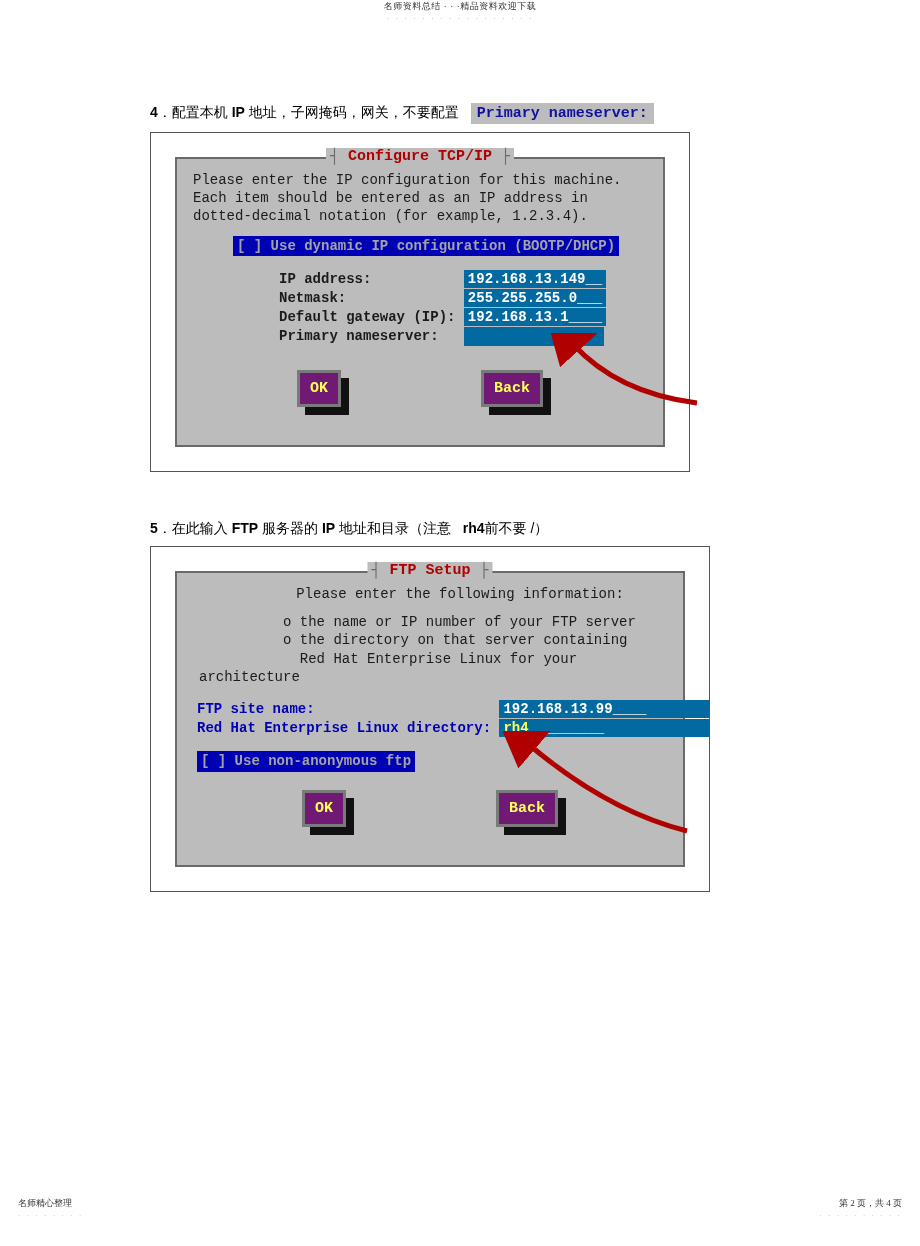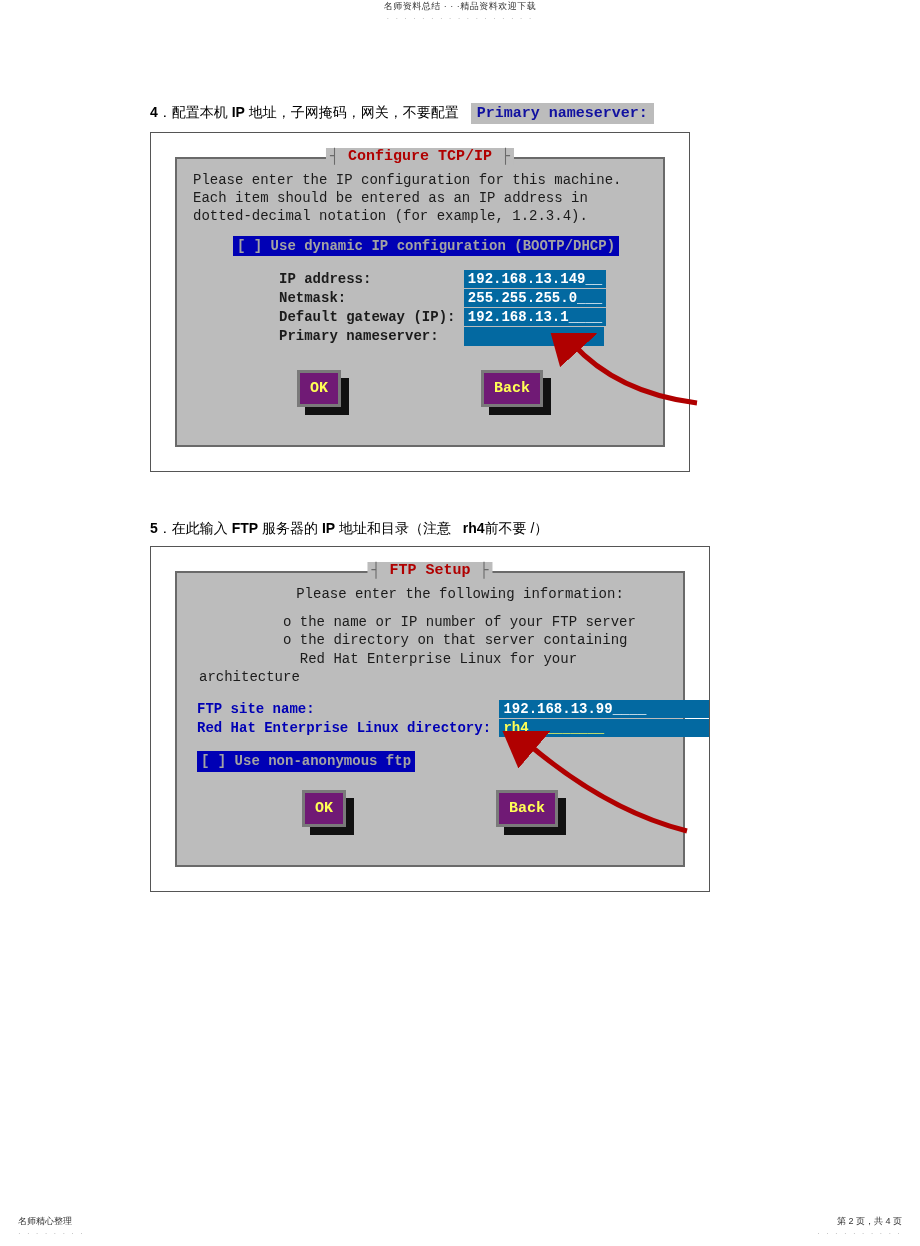--- a/index.html
+++ b/index.html
@@ -129,27 +129,28 @@
   .arrow {
     position: absolute;
     width: 160px;
     height: 80px;
     pointer-events: none;
   }
   .arrow svg { width: 100%; height: 100%; }
   .indent-60 { padding-left: 86px; }
   .footer-row {
     position: absolute;
-    bottom: 8px;
+    bottom: 26px;
     left: 0; right: 0;
     font-size: 9px;
     color: #333;
     padding: 0 18px;
     display: flex;
     justify-content: space-between;
+    font-family: Liberation Serif, serif;
   }
   .footer-dots { color: #bbb; font-size: 8px; letter-spacing: 2px; }
 </style>
 </head>
 <body>
 
 <div class="top-header">
   <span>名师资料总结 · · ·精品资料欢迎下载</span><br>
   <span class="top-header-dots">· · · · · · · · · · · · · · · · ·</span>
 </div>

